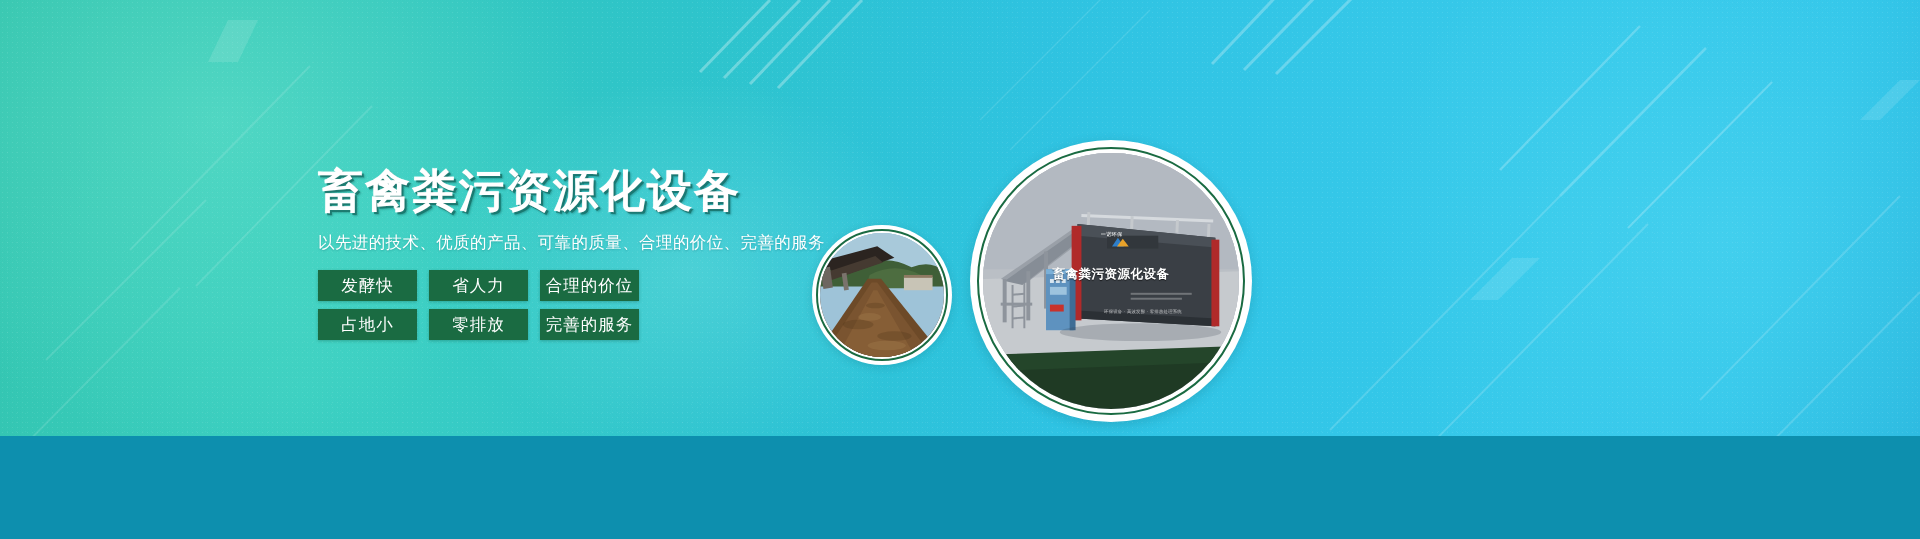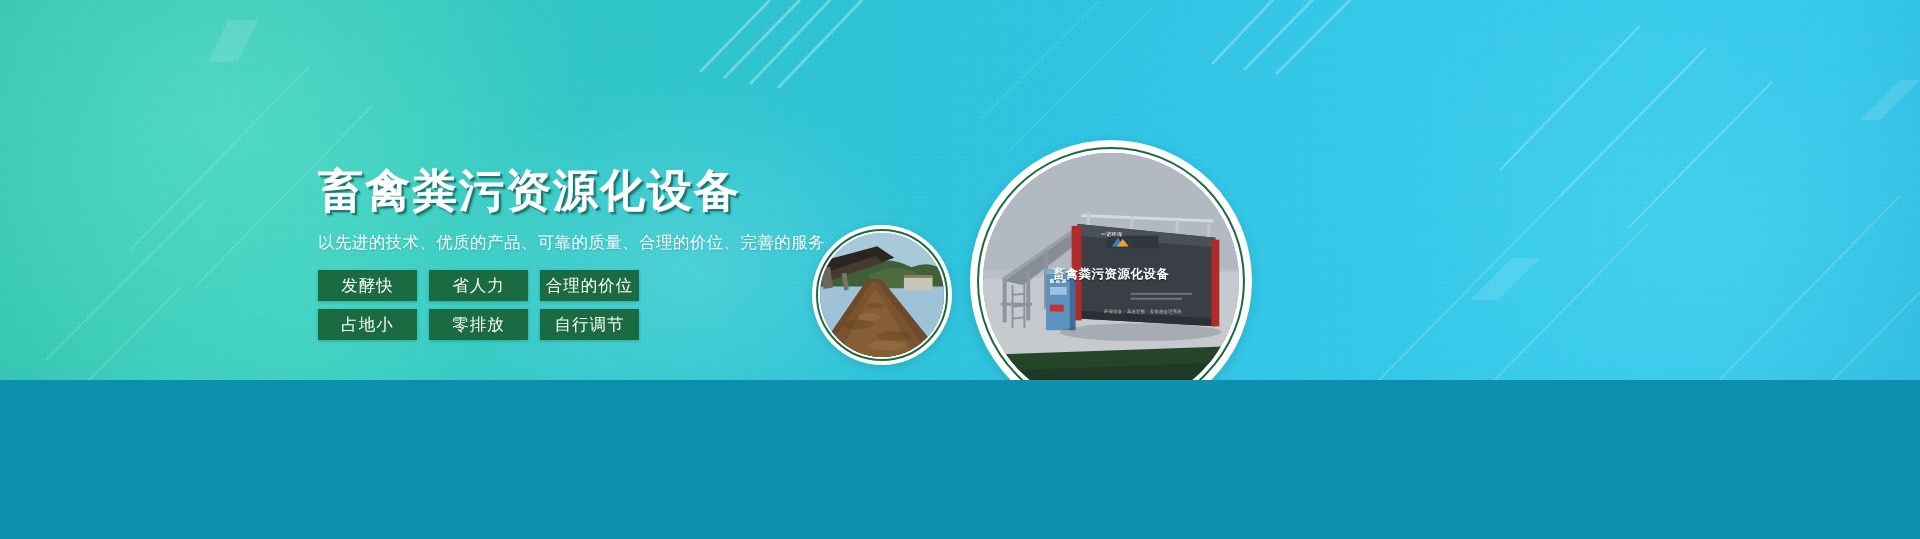--- a/index.html
+++ b/index.html
@@ -5,21 +5,21 @@
   * { margin:0; padding:0; box-sizing:border-box; }
   html,body { background:#0d8fae; }
   body {
     width:1920px; height:539px;
     font-family:"Liberation Sans","DejaVu Sans",sans-serif;
     overflow:hidden;
   }
 
   .banner {
     position:relative;
-    width:1920px; height:380px;
+    width:1920px; height:436px;
     overflow:hidden;
     background:
       radial-gradient(circle at 17% 62%, rgba(60,210,190,0.55) 0%, rgba(60,210,190,0) 46%),
       radial-gradient(circle at 76% 18%, rgba(62,205,235,0.50) 0%, rgba(62,205,235,0) 52%),
       linear-gradient(108deg,
         #2fbfa8 0%,
         #2fc0b0 11%,
         #2cc0c0 22%,
         #2ac0ce 33%,
         #29bfd8 44%,
@@ -265,21 +265,21 @@
 
     <div class="badges">
       <div class="badge-row">
         <div class="badge">发酵快</div>
         <div class="badge">省人力</div>
         <div class="badge">合理的价位</div>
       </div>
       <div class="badge-row">
         <div class="badge">占地小</div>
         <div class="badge">零排放</div>
-        <div class="badge">自行调节</div>
+        <div class="badge">完善的服务</div>
       </div>
     </div>
 
   </div>
 
   <div class="circle-small">
     <div class="ring">
       <div class="photo">
         <svg viewBox="0 0 130 130" preserveAspectRatio="xMidYMid slice">
           <rect x="0" y="0" width="130" height="130" fill="#9ec3d8"></rect>

